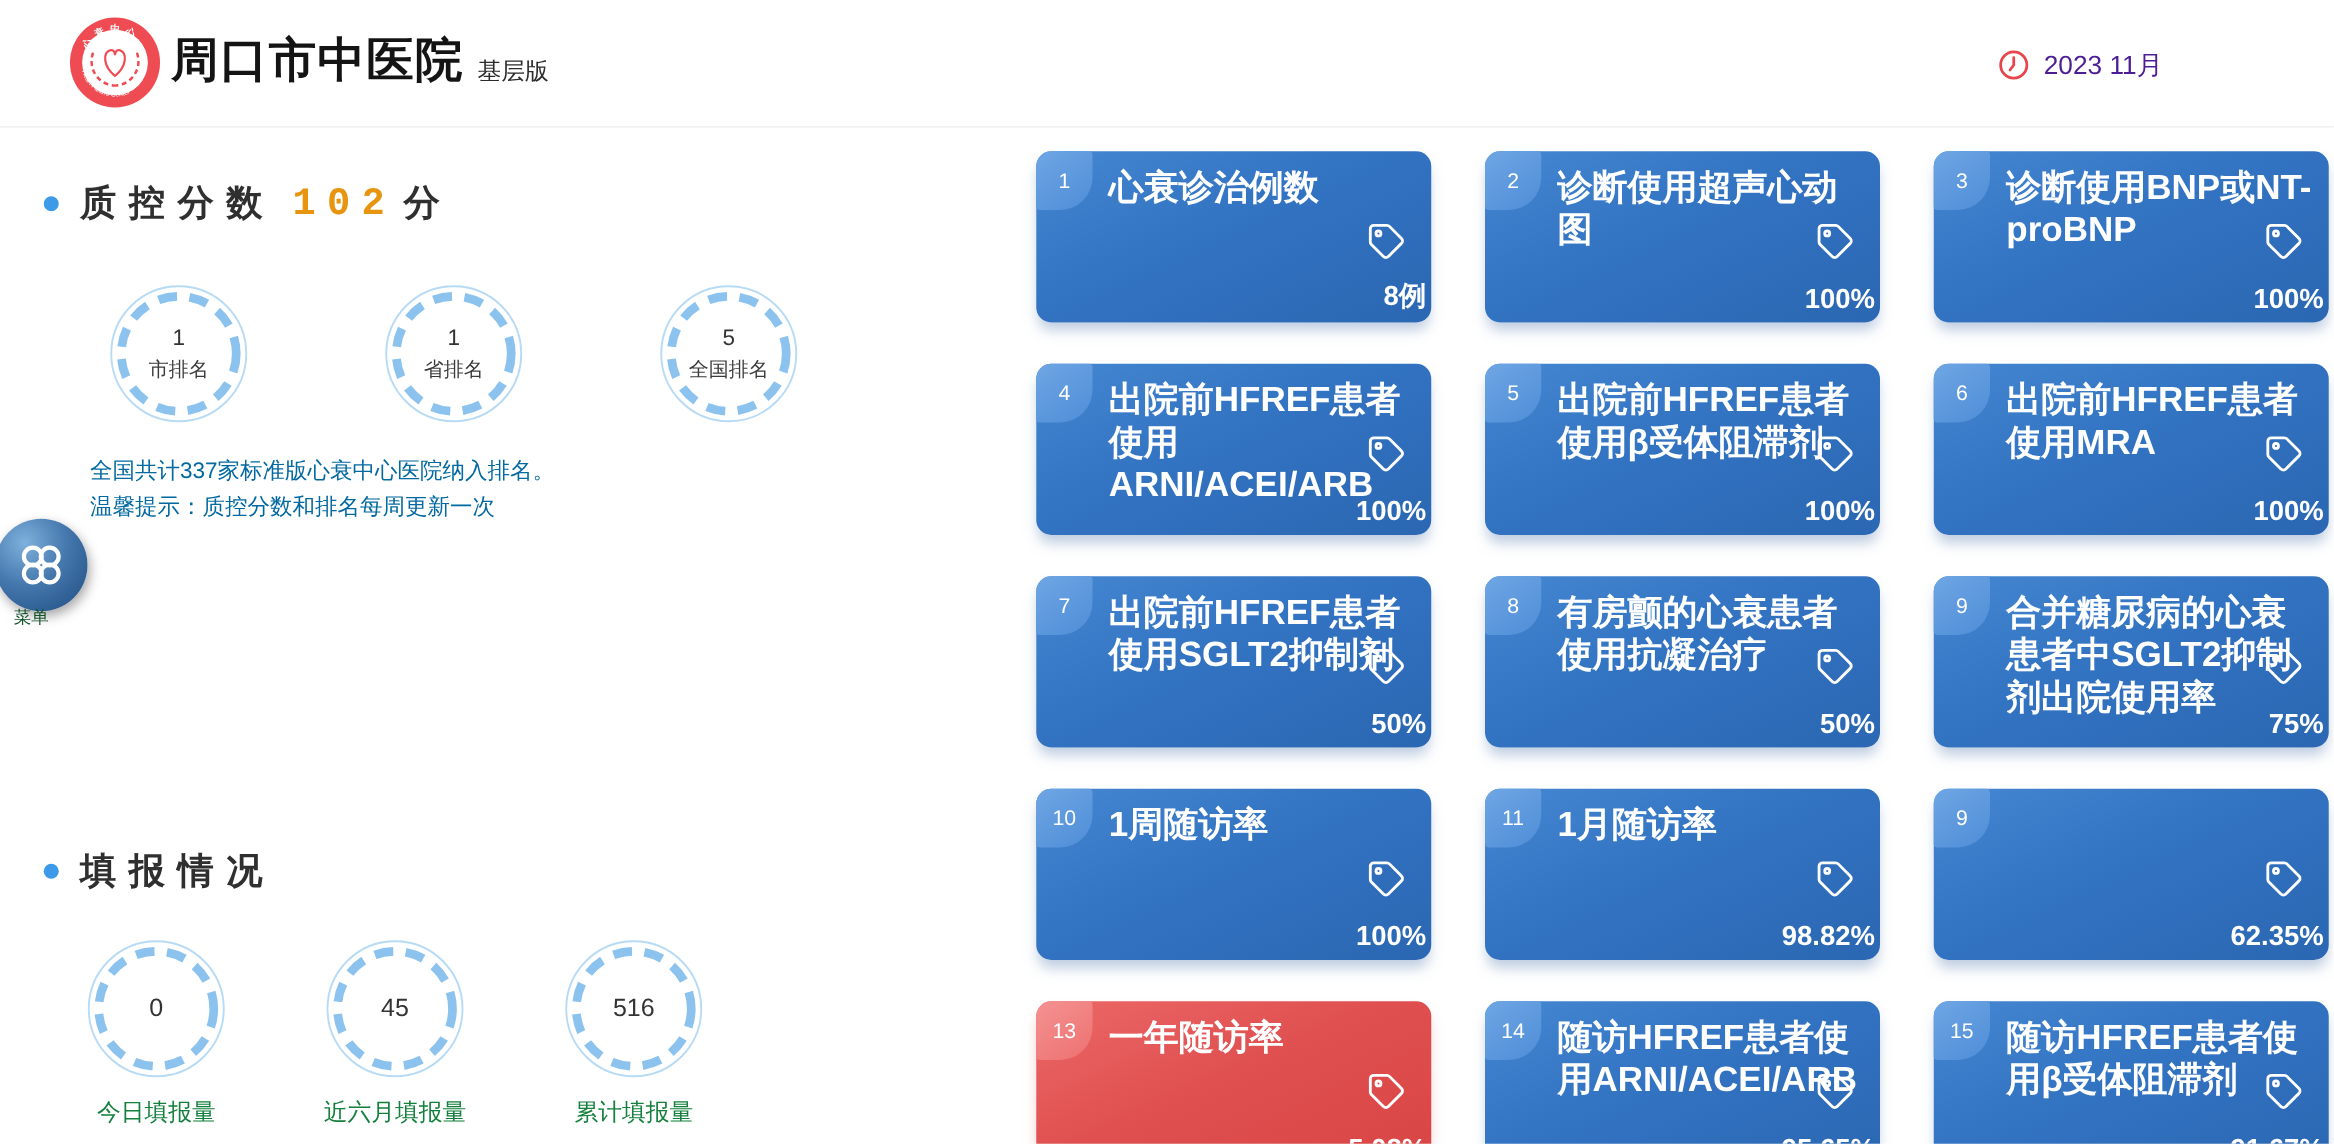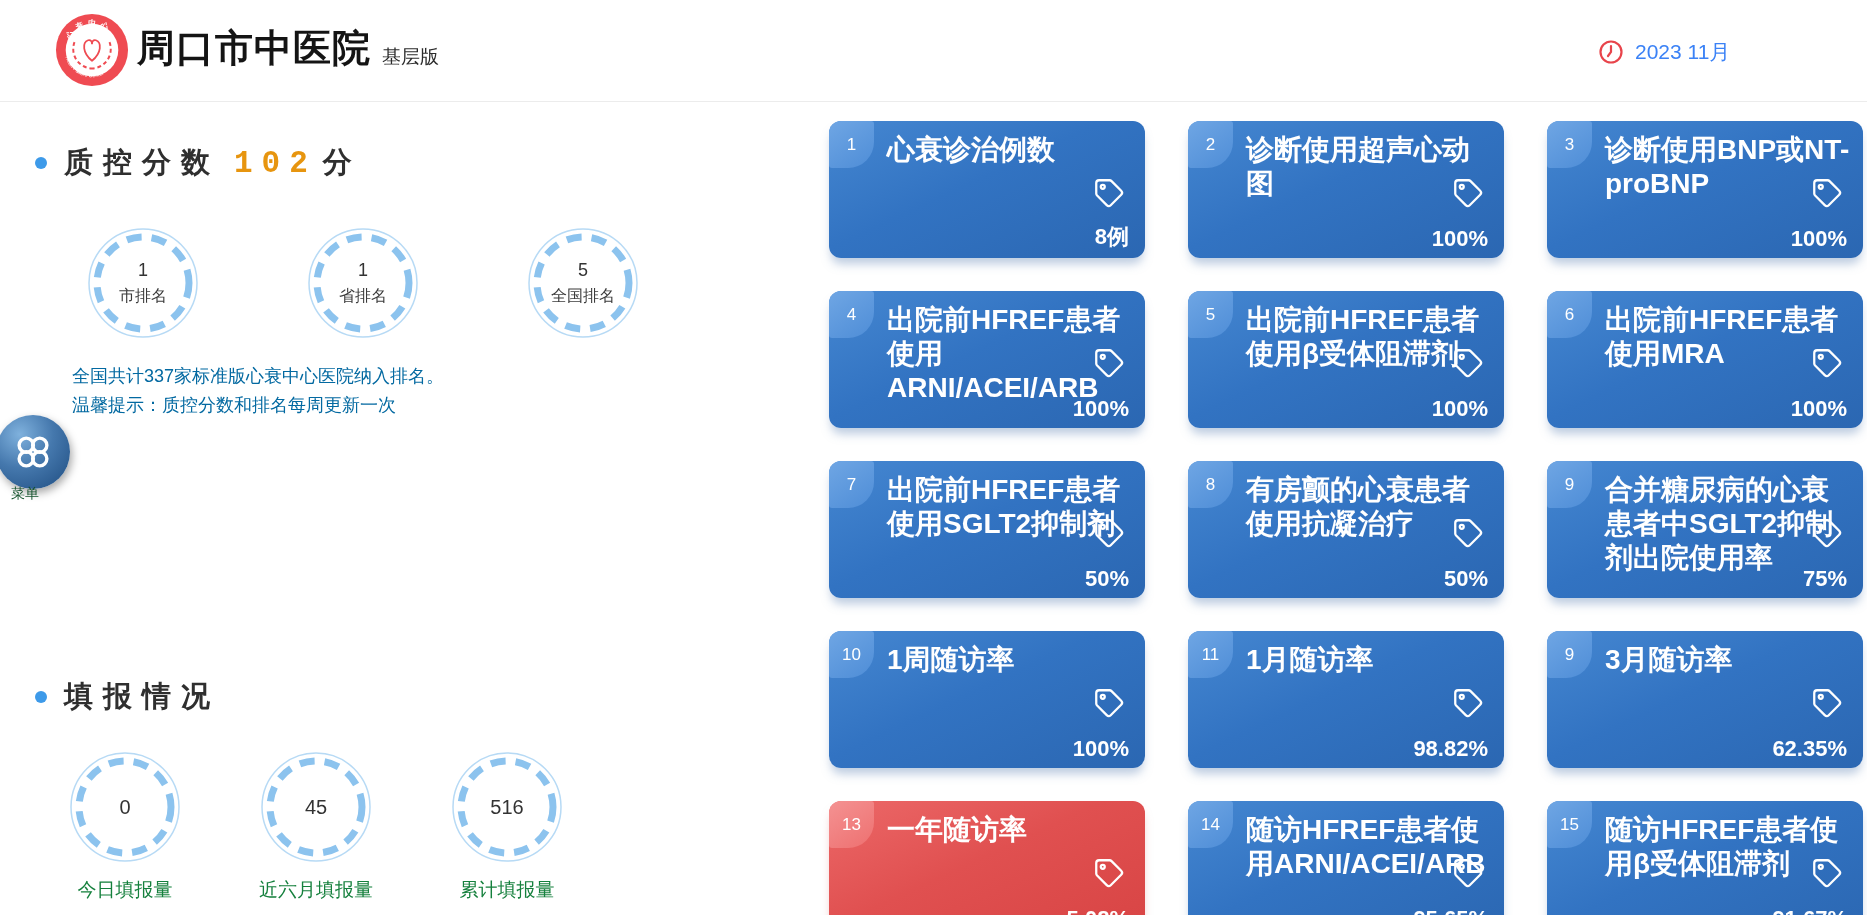--- a/index.html
+++ b/index.html
@@ -5,21 +5,21 @@
   html,body{margin:0;padding:0;overflow:hidden;}
   body{
     width:1867px;height:915px;position:relative;background:#fff;
     font-family:"Liberation Sans","DejaVu Sans",sans-serif;color:#333;
   }
   
   .header{position:absolute;left:0;top:0;width:1867px;height:101px;background:#fff;border-bottom:1px solid #ececec;}
   .logo{position:absolute;left:55px;top:13px;width:74px;height:74px;}
   .h-title{position:absolute;left:137px;top:23px;font-size:38px;font-weight:bold;color:#141414;letter-spacing:1px;white-space:nowrap;}
   .h-edition{position:absolute;left:382px;top:44px;font-size:19px;color:#2b2b2b;}
-  .date-chip{position:absolute;left:1598px;top:38px;display:flex;align-items:center;gap:11px;font-size:21px;color:#3b82f6;}
+  .date-chip{position:absolute;left:1598px;top:38px;display:flex;align-items:center;gap:11px;font-size:21px;color:#4c1d95;}
   
   .sec-head{position:absolute;display:flex;align-items:center;white-space:nowrap;}
   .sec-dot{width:12px;height:12px;border-radius:50%;background:#3d9ae9;margin-right:17px;flex:none;}
   .sec-title{font-size:29px;font-weight:bold;color:#2f2f2f;letter-spacing:10px;}
   .sec-score{font-size:31px;font-weight:bold;color:#e7950f;letter-spacing:9px;margin:0 6px 0 14px;}
   .sec-unit{font-size:29px;font-weight:bold;color:#2f2f2f;}
   #score-head{left:35px;top:143px;font-family:Liberation Mono, monospace;}
   #report-head{left:35px;top:677px;}
   
   .rank-row{position:absolute;left:87px;top:227px;display:flex;column-gap:108px;}
@@ -47,21 +47,21 @@
     background:linear-gradient(155deg,#4587d1 0%,#3273c2 45%,#2b67b2 100%);
     box-shadow:0 8px 10px -2px rgba(125,155,195,.5);}
   .card.theme-red{background:linear-gradient(155deg,#ec6868 0%,#e05050 45%,#d84444 100%);
     box-shadow:0 8px 10px -2px rgba(225,150,150,.55);}
   .card-badge{position:absolute;left:0;top:0;width:45px;height:47px;border-radius:12px 3px 26px 3px;
     background:linear-gradient(145deg,#6fa6e4,#4e8dd7);display:flex;align-items:center;justify-content:center;
     color:#fff;font-size:17px;}
   .card.theme-red .card-badge{background:linear-gradient(145deg,#f49292,#ee7070);}
   .card-title{position:absolute;left:58px;top:12px;right:10px;color:#fff;font-size:28px;line-height:34px;font-weight:600;}
   .card-tag{position:absolute;right:19px;top:55px;width:34px;height:34px;}
-  .card-value{position:absolute;right:16px;bottom:6px;color:#fff;font-size:22px;font-weight:bold;}
+  .card-value{position:absolute;right:4px;bottom:6px;color:#fff;font-size:22px;font-weight:bold;}
 </style>
 </head>
 <body>
 
 <div class="header">
   <div class="logo">
     <svg width="74" height="74" viewBox="0 0 76 76">
       <defs>
         <path id="arcTop" d="M 13 38 A 25 25 0 0 1 63 38"></path>
         <path id="arcBot" d="M 10 38 A 28 28 0 0 0 66 38"></path>
@@ -346,21 +346,20 @@
           <circle cx="7.6" cy="7.6" r="1.4"></circle>
         </svg>
       </span>
       <div class="card-value">98.82%</div>
     </div>
 
     <div class="card theme-blue">
       <div class="card-badge">
         <span>9</span>
       </div>
-      <div class="card-title">3月随访率</div>
       <span class="card-tag">
         <svg width="34" height="34" viewBox="0 0 24 24" fill="none" stroke="#fff" stroke-width="1.6" stroke-linejoin="round">
           <path d="M20.6 13.2 L13.2 20.6 a2 2 0 0 1 -2.8 0 L3.6 13.8 A2 2 0 0 1 3 12.4 V5 a2 2 0 0 1 2 -2 h7.4 a2 2 0 0 1 1.4 .6 l6.8 6.8 a2 2 0 0 1 0 2.8 z"></path>
           <circle cx="7.6" cy="7.6" r="1.4"></circle>
         </svg>
       </span>
       <div class="card-value">62.35%</div>
     </div>
 
     <div class="card theme-red">

